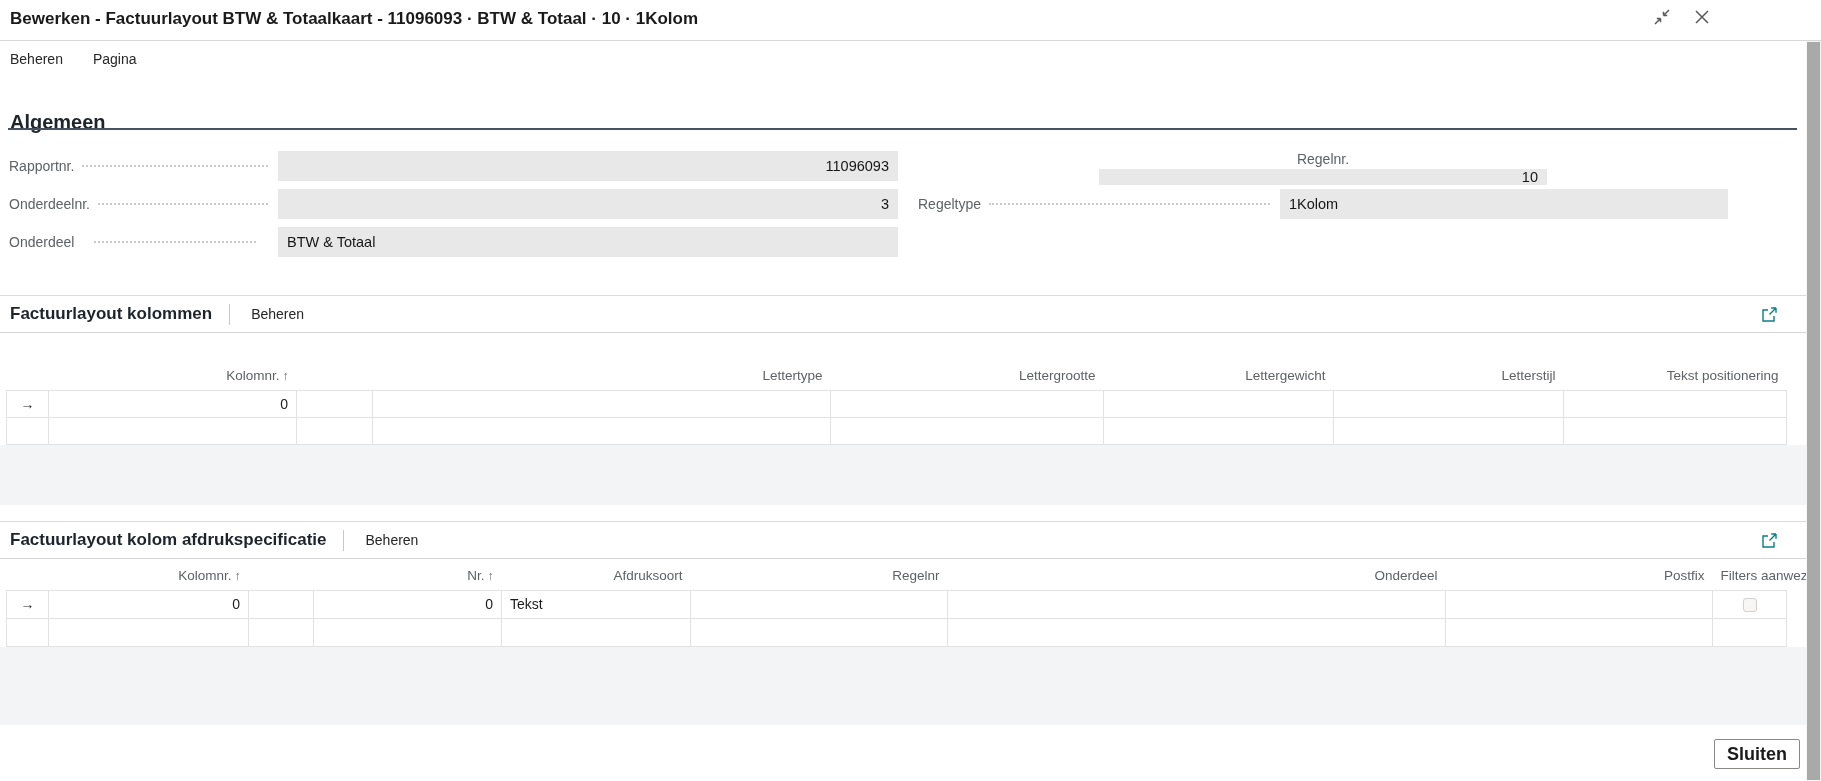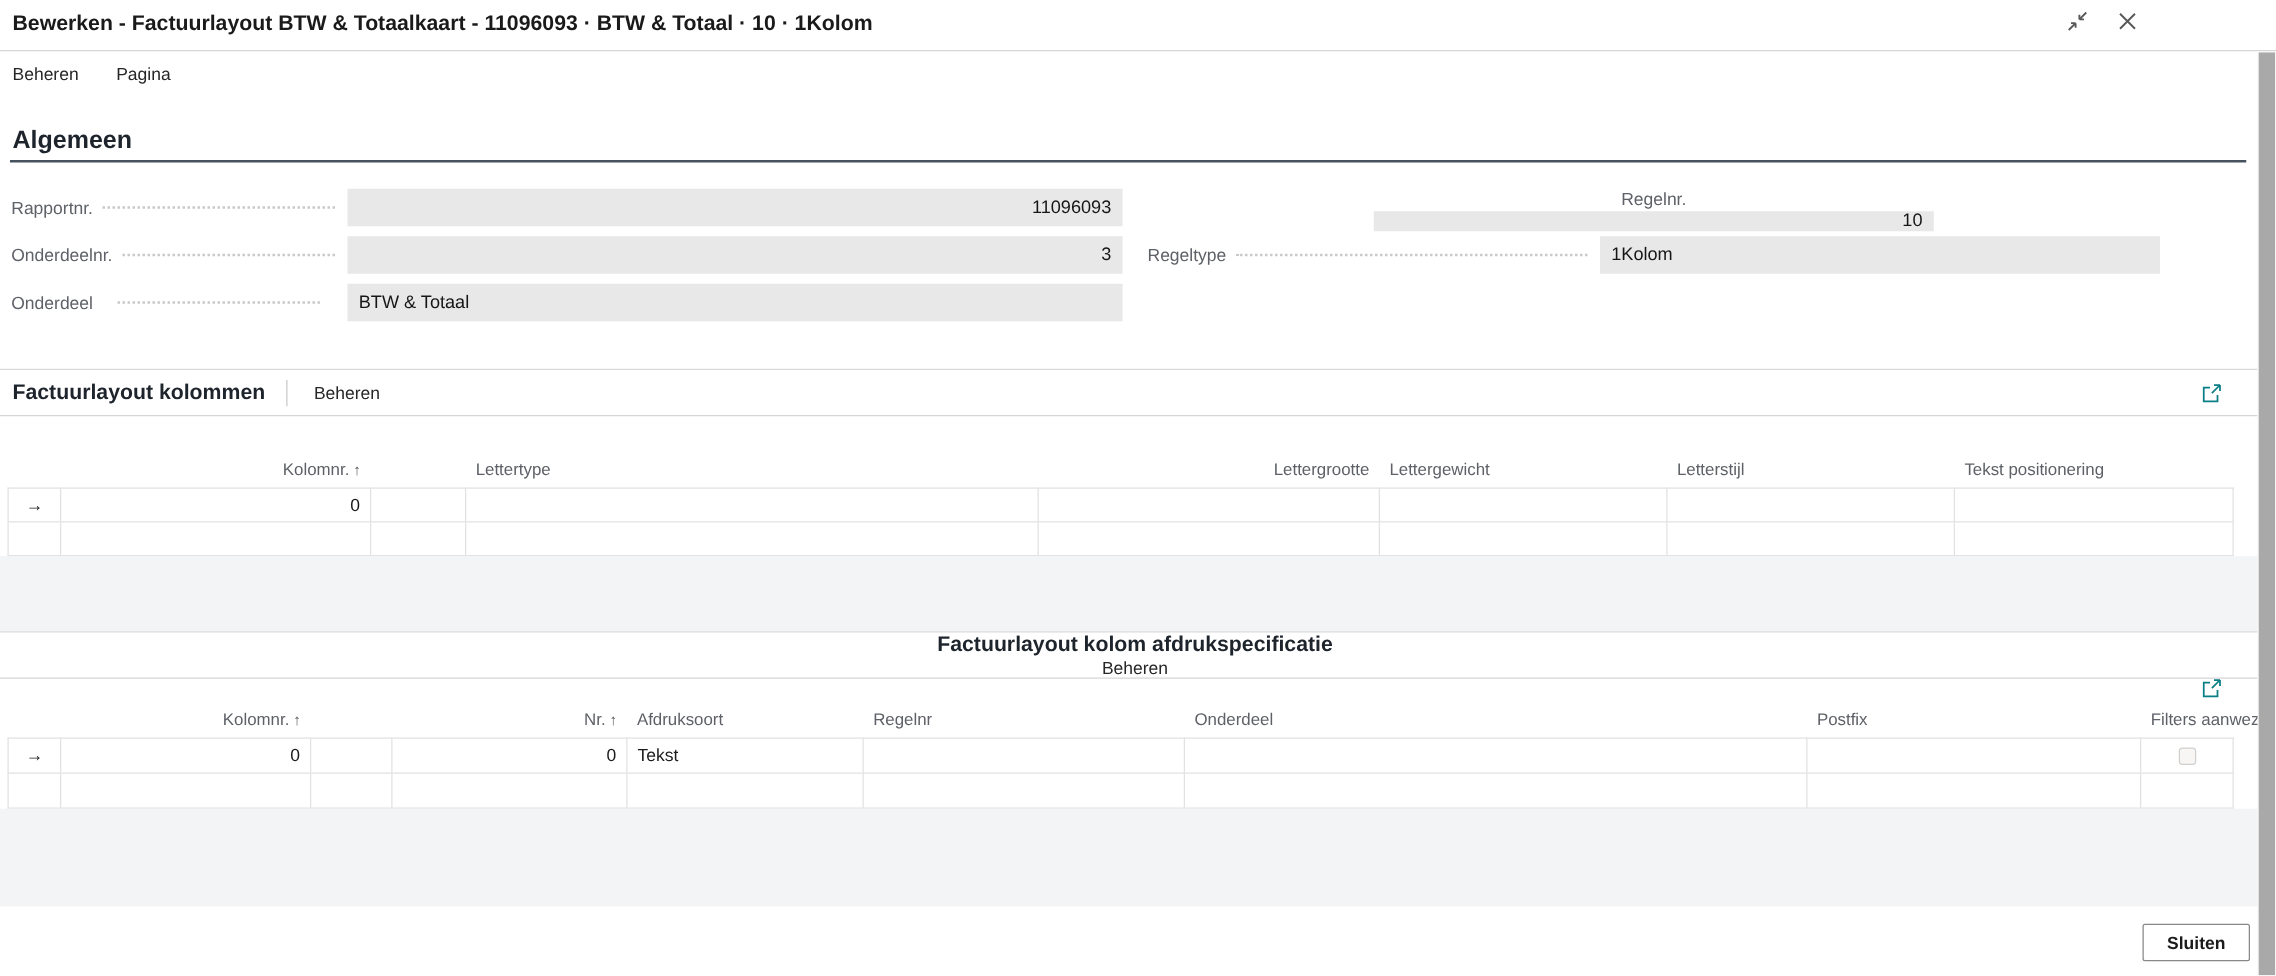--- a/index.html
+++ b/index.html
@@ -17,21 +17,21 @@
   
   .titlebar{position:absolute;left:0;top:0;width:1736px;height:40px;background:#fff;}
   .title{position:absolute;left:10px;top:0;line-height:38px;font-size:17px;font-weight:600;color:#1a1a1a;white-space:nowrap;}
   .tb-icons{position:absolute;right:23px;top:6px;display:flex;gap:18px;align-items:center;}
   .tb-icon{width:22px;height:22px;display:flex;align-items:center;justify-content:center;cursor:pointer;color:#585858;}
   .top-divider{position:absolute;left:0;top:40px;width:1821px;height:1px;background:#d7d7d7;}
   
   .menubar{position:absolute;left:10px;top:41px;height:36px;display:flex;align-items:center;gap:30px;}
   .menu-item{font-size:14px;color:#262626;cursor:pointer;}
   
-  .g-heading{position:absolute;left:10px;top:101px;font-size:20px;font-weight:600;color:#1e242c;cursor:pointer;}
+  .g-heading{position:absolute;left:10px;top:111px;font-size:20px;font-weight:600;color:#1e242c;cursor:pointer;}
   .g-rule{position:absolute;left:8px;top:128px;width:1789px;height:2px;background:#47525f;}
   .field-row{position:absolute;height:30px;display:flex;align-items:center;}
   .f-label{font-size:14px;color:var(--label-col);white-space:nowrap;}
   .f-leader{flex:1;height:0;border-bottom:2px dotted #c9c9c9;align-self:center;margin:0 10px 0 8px;}
   .f-box{height:30px;background:var(--field-bg);font-size:14.5px;color:#161616;
     display:flex;align-items:center;padding:0 9px;white-space:nowrap;}
   .f-box.al-r{justify-content:flex-end;}
   .row-l .f-box{width:620px;}
   .row-r .f-box{width:448px;}
   
@@ -42,30 +42,30 @@
   .v-div{width:1px;height:21px;background:#c9c9c9;margin:0 21px 0 17px;}
   .sub-menu{font-size:14px;color:#262626;cursor:pointer;}
   .expand-btn{margin-left:auto;margin-right:27px;width:18px;height:18px;cursor:pointer;color:var(--accent);display:flex;align-items:center;}
   
   table.grid{position:absolute;border-collapse:collapse;table-layout:fixed;width:1780px;left:6px;}
   table.grid th{font-weight:400;font-size:13.5px;color:var(--label-col);vertical-align:bottom;
     padding:0 8px 7px 8px;white-space:nowrap;border:none;}
   table.grid td{border:1px solid var(--grid-line);font-size:14px;color:#1b1b1b;
     padding:0 8px;white-space:nowrap;overflow:hidden;background:#fff;}
   .t1 tbody tr{height:27px;} .t2 tbody tr{height:28px;}
-  .al-r{text-align:right;} .al-l{text-align:left;} .al-c{text-align:center;}
+  .al-r{text-align:right;} .al-l{text-align:right;} .al-c{text-align:center;}
   td.marker{text-align:center;color:#3c3c3c;font-size:15px;padding:0;}
   td.focused{background:var(--focused-cell);}
   .sort{font-size:12px;margin-left:3px;}
   .checkbox{display:inline-block;width:14px;height:14px;border:1px solid #d2d0ce;border-radius:3px;background:#f7f6f5;vertical-align:middle;}
   
   .band{position:absolute;left:0;width:1806px;background:var(--band-bg);}
   
   .close-btn{position:absolute;left:1714px;top:739px;width:86px;height:30px;background:#fff;
-    border:1px solid #8a8886;border-radius:2px;font-size:14px;font-weight:600;color:#1b1b1b;
+    border:1px solid #8a8886;border-radius:2px;font-size:18px;font-weight:600;color:#1b1b1b;
     display:flex;align-items:center;justify-content:center;cursor:pointer;}
   
   .scrollbar{position:absolute;left:1806px;top:41px;width:15px;height:740px;background:#f5f5f5;}
   .scroll-thumb{position:absolute;left:1px;top:1px;width:13px;height:738px;background:#a9a9a9;}
   svg{display:block;}
 </style>
 </head>
 <body>
 
 <div>
@@ -176,21 +176,21 @@
         <td></td>
         <td></td>
         <td></td>
         <td></td>
       </tr>
     </tbody>
   </table>
 
   <div class="band" style="top:445px;height:60px;"></div>
 
-  <div class="subsection" style="top:505px;flex-direction:column;">
+  <div class="subsection" style="top:521px;">
     <span class="sub-title">Factuurlayout kolom afdrukspecificatie</span>
     <span class="v-div"></span>
     <span class="sub-menu">Beheren</span>
     <span class="expand-btn">
       <svg width="17" height="17" viewBox="0 0 17 17" fill="none" stroke="currentColor" stroke-width="1.4">
         <path d="M7 4 H2 V15 H13 V10"></path>
         <path d="M15 2 L8.5 8.5 M15 2 H10.2 M15 2 V6.8"></path>
       </svg>
     </span>
   </div>

